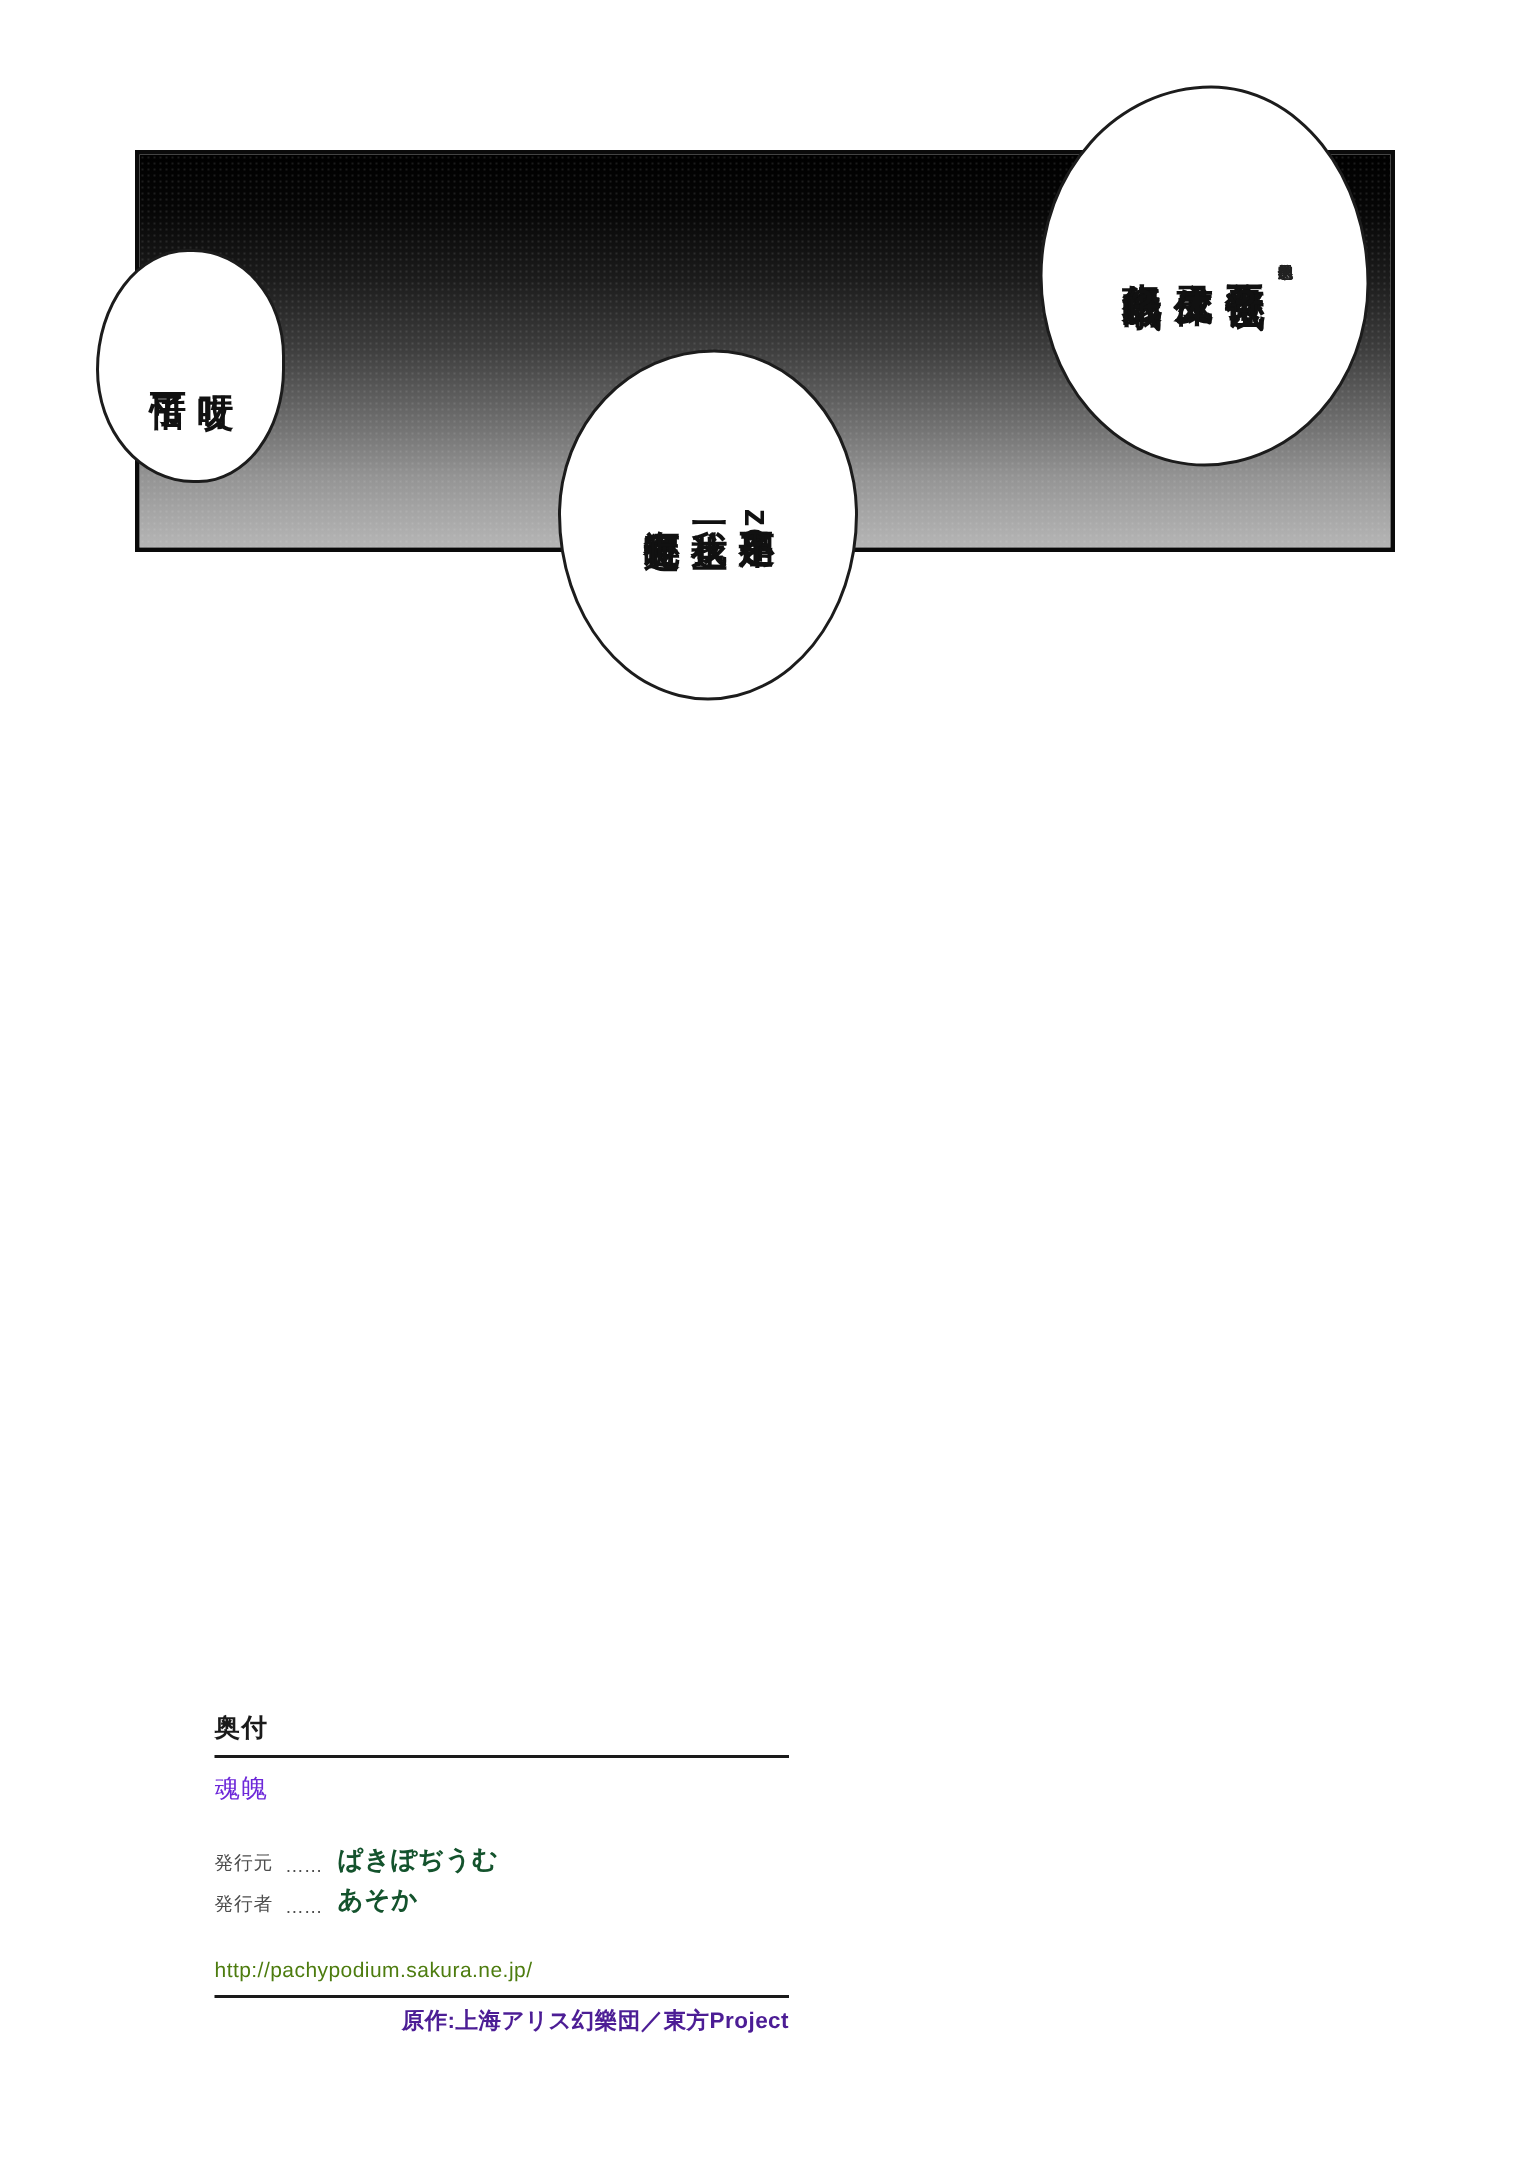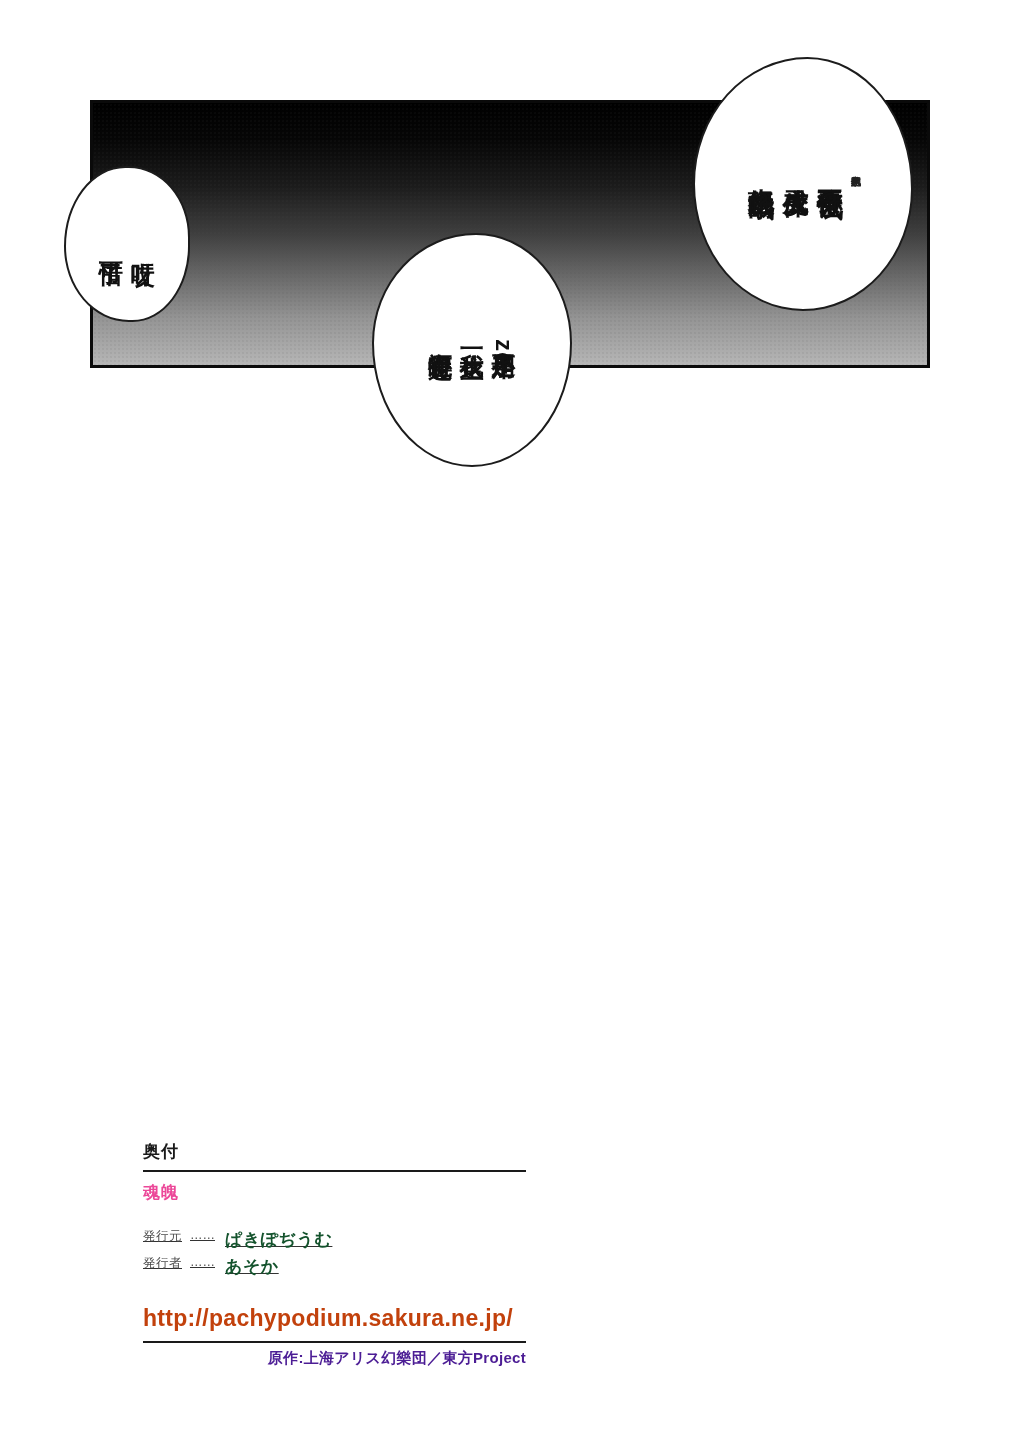--- a/index.html
+++ b/index.html
@@ -87,54 +87,52 @@
     color:#1a1a1a;
     letter-spacing:1px;
   }
   .rule {
     height:2px;
     background:#1a1a1a;
     margin-top:7px;
   }
   .colophon-title {
     font-size:17px;
-    font-weight:bold;
-    color:#ec4899;
+    font-weight:normal;
+    color:#6d28d9;
     margin-top:9px;
     letter-spacing:1px;
   }
   .credit-rows { margin-top:24px; }
   .credit-row {
     display:flex;
-    align-items:flex-start;
+    align-items:flex-end;
     margin-bottom:4px;
-    text-decoration:underline;
   }
   .credit-row .label {
     font-size:12.5px;
     color:#4d4d4d;
     letter-spacing:0.5px;
   }
   .credit-row .dots {
     font-size:12.5px;
     color:#4d4d4d;
     margin:0 10px 0 8px;
   }
   .credit-row .value {
     font-size:17px;
     color:#14532d;
     font-weight:600;
     letter-spacing:0.5px;
   }
   .url {
-    font-size:23px;
-    color:#c2410c;
+    font-size:14px;
+    color:#4d7c0f;
     margin-top:27px;
     letter-spacing:0.3px;
-    font-weight:bold;
   }
   .first-printed {
     font-size:13.5px;
     color:#5d5d5d;
     margin-top:24px;
     letter-spacing:0.5px;
   }
   .rule-bottom { margin-top:9px; }
   .original-credit {
     font-size:15px;

